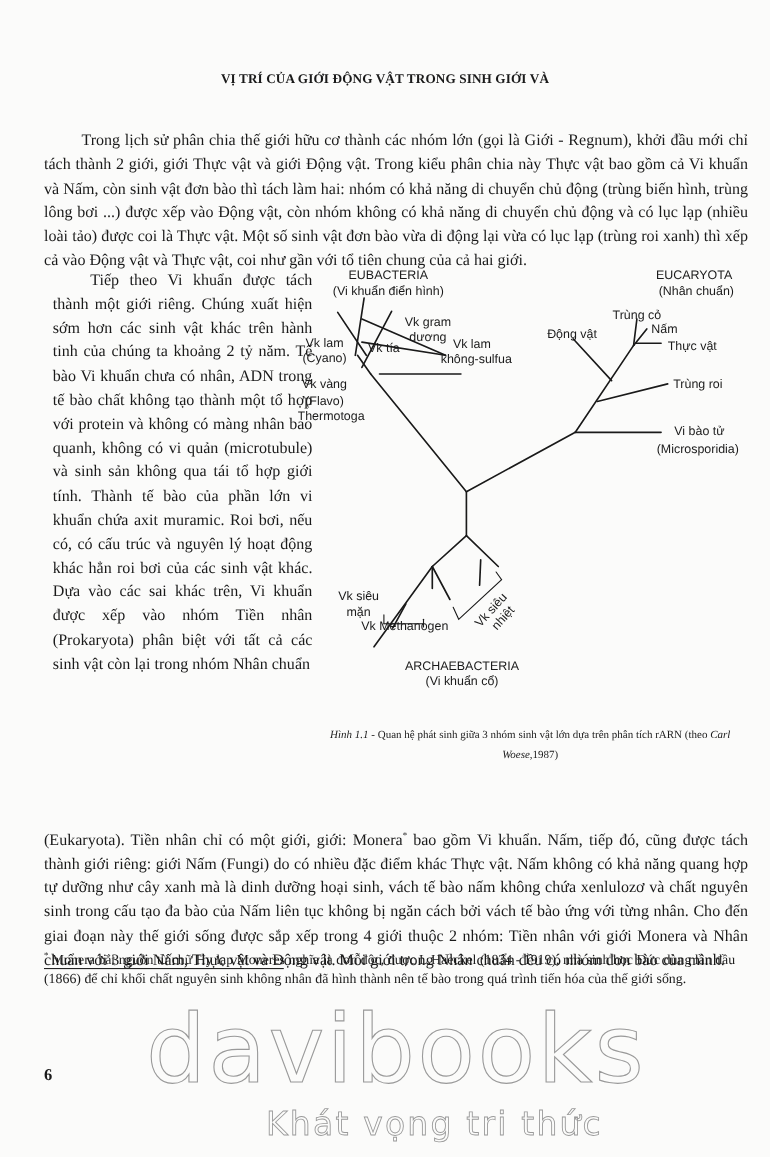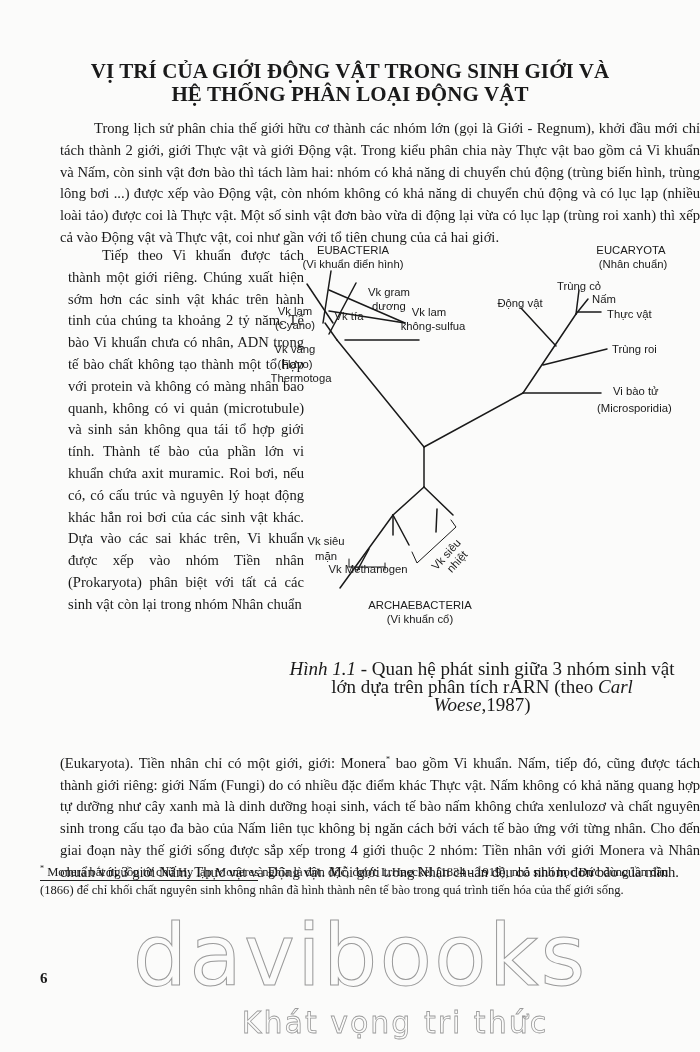--- a/index.html
+++ b/index.html
@@ -1,42 +1,41 @@
 <!DOCTYPE html>
 <html><head>
 <meta charset="utf-8">
 <style>
   html, body { margin:0; padding:0; }
   body { width:700px; height:1052px; background:#fbfbfa; position:relative; overflow:hidden;
          font-family:"Liberation Serif", serif; color:#1a1a1a; }
   .title { position:absolute; left:0; width:700px; top:60px; text-align:center;
-           font-weight:bold; font-size:21px; line-height:23px; letter-spacing:0.1px; }
-  .p { position:absolute; font-size:14.6px; line-height:21.8px; text-align:justify;margin-left:20px; }
+           font-weight:bold; font-size:12px; line-height:23px; letter-spacing:0.1px; }
+  .p { position:absolute; font-size:14.6px; line-height:21.8px; text-align:justify; }
   .p-full { left:40px; width:640px; }
   .indent { text-indent:34px; }
   .p-col { left:48px; width:236px; top:245px; text-align:justify; }
-  .cap { position:absolute; left:282px; width:400px; top:660px; font-size:19px; line-height:18px; text-align:center; }
+  .cap { position:absolute; left:282px; width:400px; top:660px; font-size:10px; line-height:18px; text-align:center; }
   .cap i { font-style:italic; }
   .diagram { position:absolute; left:271px; top:232px; width:420px; height:400px; }
   .dl { font-family:"Liberation Sans", sans-serif; font-size:11.3px; fill:#1a1a1a; }
   .footrule { position:absolute; left:40px; top:880px; width:218px; height:1px; background:#222; }
   .foot { position:absolute; left:40px; width:640px; top:860px; font-size:12.6px; line-height:17.6px; }
   .pagenum { position:absolute; left:40px; top:970px; font-size:15px; font-weight:bold; }
   .wm { position:absolute; left:0; width:700px; text-align:center; color:transparent;
         -webkit-text-stroke:1px #9a9a9a; font-family:"DejaVu Sans", sans-serif; }
   .wm1 { top:905px; font-size:86px; letter-spacing:2px; left:10px; }
   .wm2 { top:1005px; font-size:30px; letter-spacing:2px; left:45px; -webkit-text-stroke:0.8px #9a9a9a; }
   sup { font-size:8px; }
 </style>
 </head>
 <body>
 
 <div class="title">
   <div>VỊ TRÍ CỦA GIỚI ĐỘNG VẬT TRONG SINH GIỚI VÀ</div>
-  <div>HỆ THỐNG PHÂN LOẠI ĐỘNG VẬT</div>
 </div>
 
 <div class="p p-full indent" style="top:118px;">Trong lịch sử phân chia thế giới hữu cơ thành các nhóm lớn (gọi là Giới - Regnum), khởi đầu mới chỉ tách thành 2 giới, giới Thực vật và giới Động vật. Trong kiểu phân chia này Thực vật bao gồm cả Vi khuẩn và Nấm, còn sinh vật đơn bào thì tách làm hai: nhóm có khả năng di chuyển chủ động (trùng biến hình, trùng lông bơi ...) được xếp vào Động vật, còn nhóm không có khả năng di chuyển chủ động và có lục lạp (nhiều loài tảo) được coi là Thực vật. Một số sinh vật đơn bào vừa di động lại vừa có lục lạp (trùng roi xanh) thì xếp cả vào Động vật và Thực vật, coi như gần với tổ tiên chung của cả hai giới.</div>
 
 <div class="p p-col indent">Tiếp theo Vi khuẩn được tách thành một giới riêng. Chúng xuất hiện sớm hơn các sinh vật khác trên hành tinh của chúng ta khoảng 2 tỷ năm. Tế bào Vi khuẩn chưa có nhân, ADN trong tế bào chất không tạo thành một tổ hợp với protein và không có màng nhân bao quanh, không có vi quản (microtubule) và sinh sản không qua tái tổ hợp giới tính. Thành tế bào của phần lớn vi khuẩn chứa axit muramic. Roi bơi, nếu có, có cấu trúc và nguyên lý hoạt động khác hẳn roi bơi của các sinh vật khác. Dựa vào các sai khác trên, Vi khuẩn được xếp vào nhóm Tiền nhân (Prokaryota) phân biệt với tất cả các sinh vật còn lại trong nhóm Nhân chuẩn</div>
 
 <div class="diagram">
   <svg width="420" height="400" viewBox="0 0 420 400">
     <g stroke="#1a1a1a" stroke-width="1.5" fill="none" stroke-linecap="round">
 

